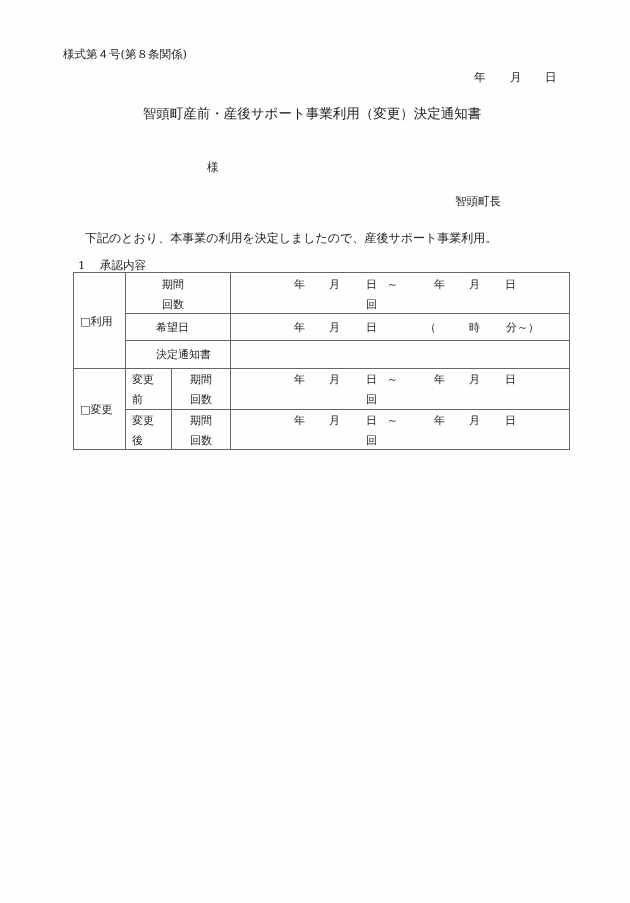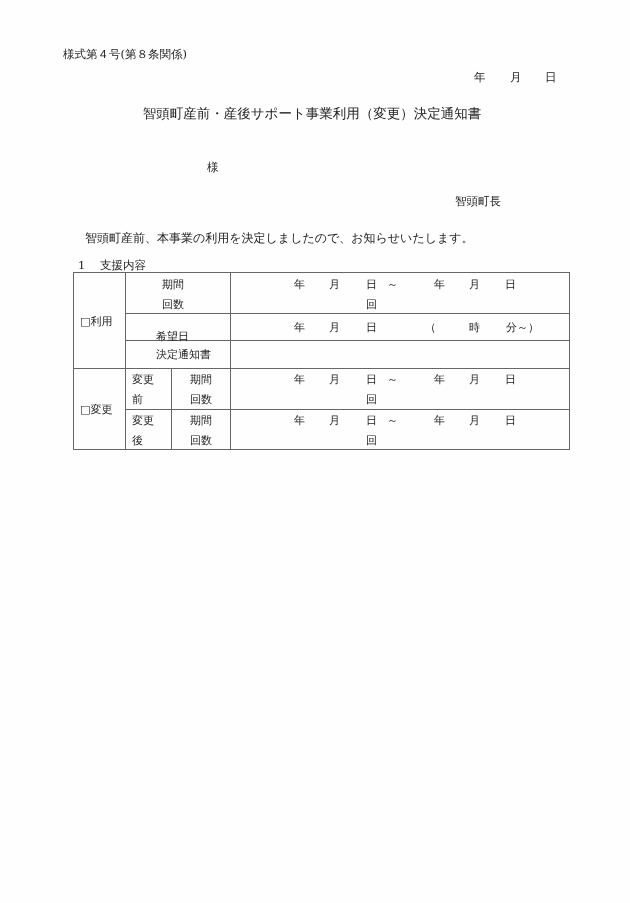--- a/index.html
+++ b/index.html
@@ -33,24 +33,24 @@
   <span class="abs date-line" style="left:474px">年</span>
   <span class="abs date-line" style="left:510px">月</span>
   <span class="abs date-line" style="left:545px">日</span>
 </div>
 
 <div class="abs title"><span>智頭町産前・産後サポート事業利用（変更）決定通知書</span></div>
 
 <div class="abs addressee">様</div>
 <div class="abs issuer">智頭町長</div>
 
-<div class="abs body-text">智頭町産前、本事業の利用を決定しましたので、お知らせいたします。</div>
+<div class="abs body-text">下記のとおり、本事業の利用を決定しましたので、産後サポート事業利用。</div>
 
 <div class="abs section">
-  <span class="num">1</span><span>支援内容</span>
+  <span class="num">1</span><span>承認内容</span>
 </div>
 
 <div class="tbl">
 
   <div class="line h" style="left:0;top:0;width:497px"></div>
   <div class="line h" style="left:52px;top:41px;width:445px"></div>
   <div class="line h" style="left:52px;top:68px;width:445px"></div>
   <div class="line h" style="left:0;top:96px;width:497px"></div>
   <div class="line h" style="left:52px;top:137px;width:445px"></div>
   <div class="line h" style="left:0;top:177px;width:497px"></div>
@@ -67,21 +67,21 @@
   <div class="cell-text" style="left:89px;top:25px">回数</div>
   <div class="cell-text" style="left:221px;top:5px">年</div>
   <div class="cell-text" style="left:256px;top:5px">月</div>
   <div class="cell-text" style="left:293px;top:5px">日</div>
   <div class="cell-text" style="left:314px;top:5px">～</div>
   <div class="cell-text" style="left:361px;top:5px">年</div>
   <div class="cell-text" style="left:396px;top:5px">月</div>
   <div class="cell-text" style="left:432px;top:5px">日</div>
   <div class="cell-text" style="left:293px;top:25px">回</div>
 
-  <div class="cell-text" style="left:83px;top:57px">希望日</div>
+  <div class="cell-text" style="left:83px;top:48px">希望日</div>
   <div class="cell-text" style="left:221px;top:48px">年</div>
   <div class="cell-text" style="left:256px;top:48px">月</div>
   <div class="cell-text" style="left:293px;top:48px">日</div>
   <div class="cell-text" style="left:352px;top:48px">（</div>
   <div class="cell-text" style="left:396px;top:48px">時</div>
   <div class="cell-text" style="left:433px;top:48px">分～）</div>
 
   <div class="cell-text" style="left:83px;top:75px">決定通知書</div>
   <div class="cell-text" style="left:162px;top:75px;width:330px;height:16px"></div>
 

